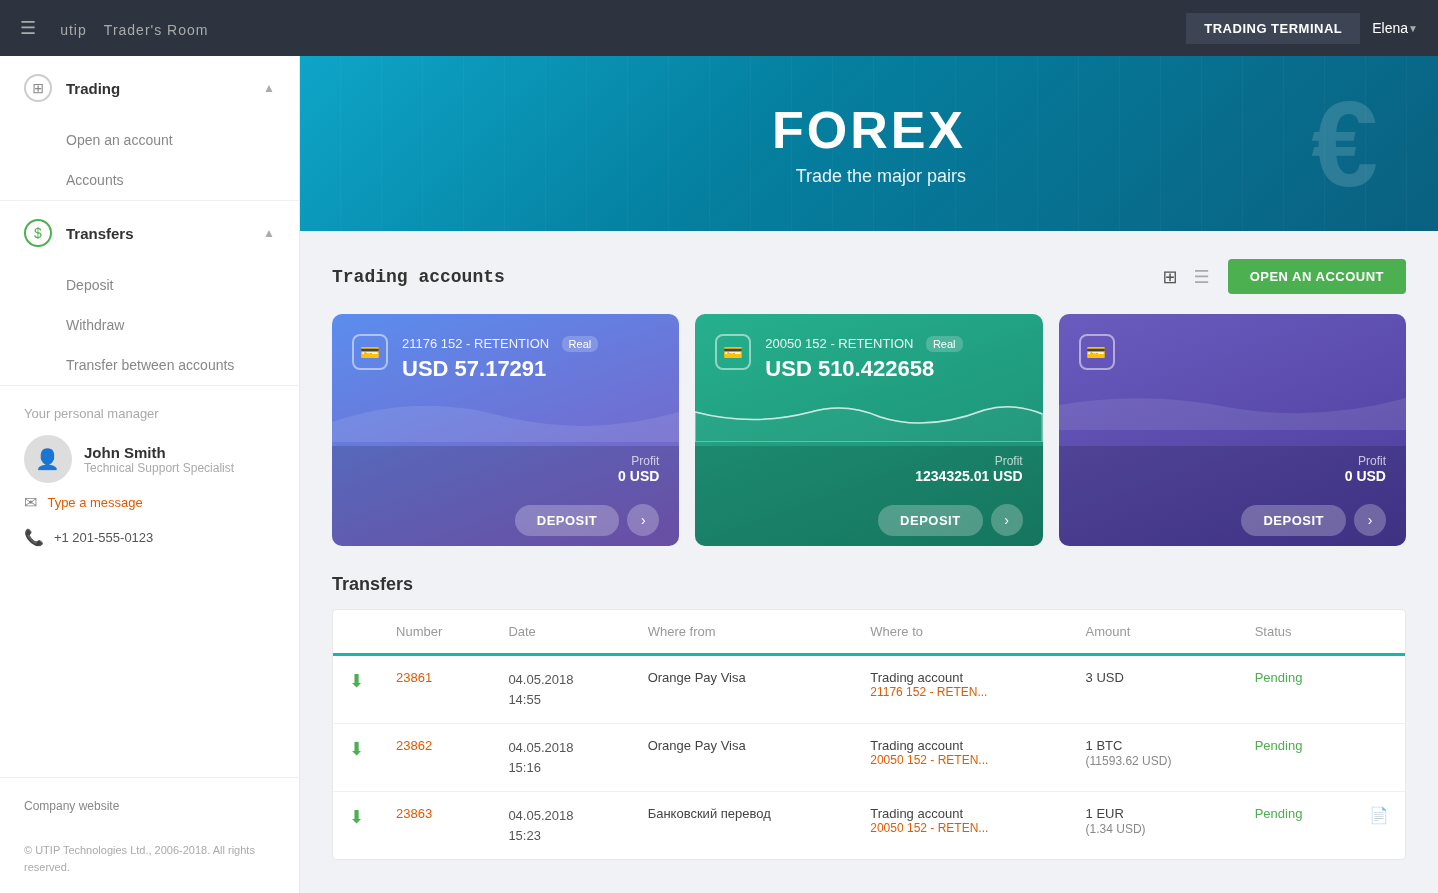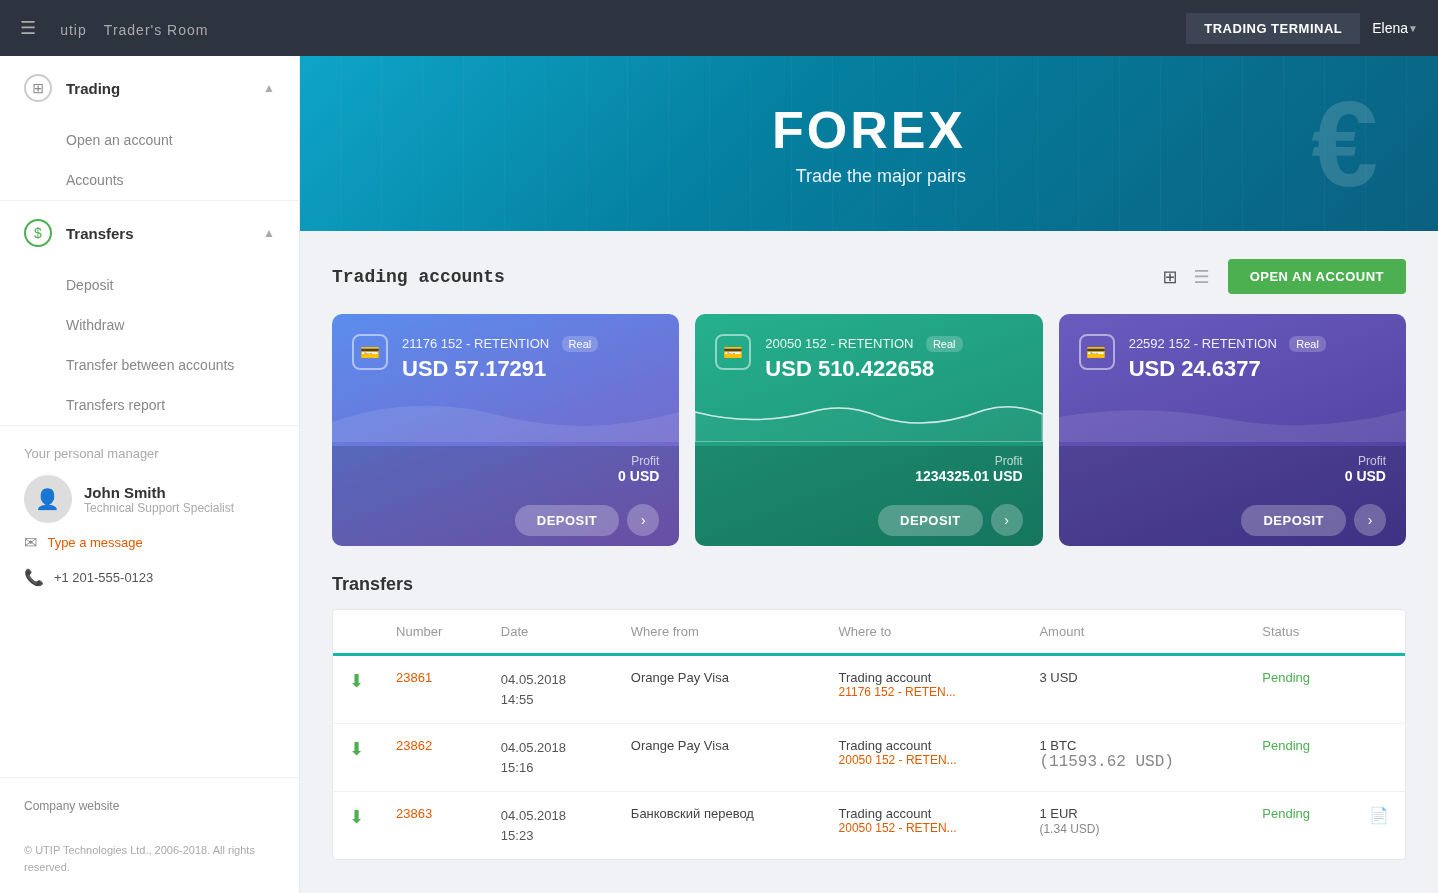--- a/index.html
+++ b/index.html
@@ -477,21 +477,20 @@
 
     <div class="sidebar-section">
       <div class="sidebar-section-header">
         <div class="icon" style="border-color:#4caf50; color:#4caf50;">$</div>
         <span class="label">Transfers</span>
         <span class="arrow">▲</span>
       </div>
       <a class="sidebar-nav-item">Deposit</a>
       <a class="sidebar-nav-item">Withdraw</a>
       <a class="sidebar-nav-item">Transfer between accounts</a>
-      <a class="sidebar-nav-item">Transfers report</a>
     </div>
 
     <div class="personal-manager">
       <div class="pm-title">Your personal manager</div>
       <div class="pm-info">
         <div class="pm-avatar">👤</div>
         <div>
           <div class="pm-name">John Smith</div>
           <div class="pm-role">Technical Support Specialist</div>
         </div>
@@ -581,25 +580,20 @@
           </div>
           <div class="card-deposit-row">
             <button class="deposit-btn">DEPOSIT</button>
             <button class="deposit-arrow">›</button>
           </div>
         </div>
 
         <div class="account-card card-purple">
           <div class="card-top">
             <div class="card-icon">💳</div>
-            <div class="card-info">
-              <span class="card-account-num">22592 152 - RETENTION</span>
-              <span class="card-badge">Real</span>
-              <div class="card-amount">USD 24.6377</div>
-            </div>
           </div>
           <div class="card-wave">
             <svg viewBox="0 0 300 60" preserveAspectRatio="none">
               <path d="M0,35 Q75,20 150,38 Q225,52 300,28 L300,60 L0,60 Z" fill="rgba(255,255,255,0.1)"></path>
             </svg>
           </div>
           <div class="card-profit-section">
             <div class="card-profit-label">Profit</div>
             <div class="card-profit-value">0 USD</div>
           </div>
@@ -647,21 +641,21 @@
               <td><span class="dl-icon">⬇</span></td>
               <td><span class="transfer-num">23862</span></td>
               <td>
                   <div class="transfer-date">04.05.2018<br>15:16</div>
                 </td>
               <td>Orange Pay Visa</td>
               <td>
                 <div>Trading account</div>
                 <div class="transfer-account-link">20050 152 - RETEN...</div>
               </td>
-              <td>1 BTC<br><span style="color:#888;font-size:16px;font-family:Liberation Mono, monospace;">(11593.62 USD)</span></td>
+              <td>1 BTC<br><span style="color:#888;font-size:12px;">(11593.62 USD)</span></td>
               <td><span class="status-pending">Pending</span></td>
               <td></td>
             </tr>
             <tr>
               <td><span class="dl-icon">⬇</span></td>
               <td><span class="transfer-num">23863</span></td>
               <td>
                   <div class="transfer-date">04.05.2018<br>15:23</div>
                 </td>
               <td>Банковский перевод</td>

